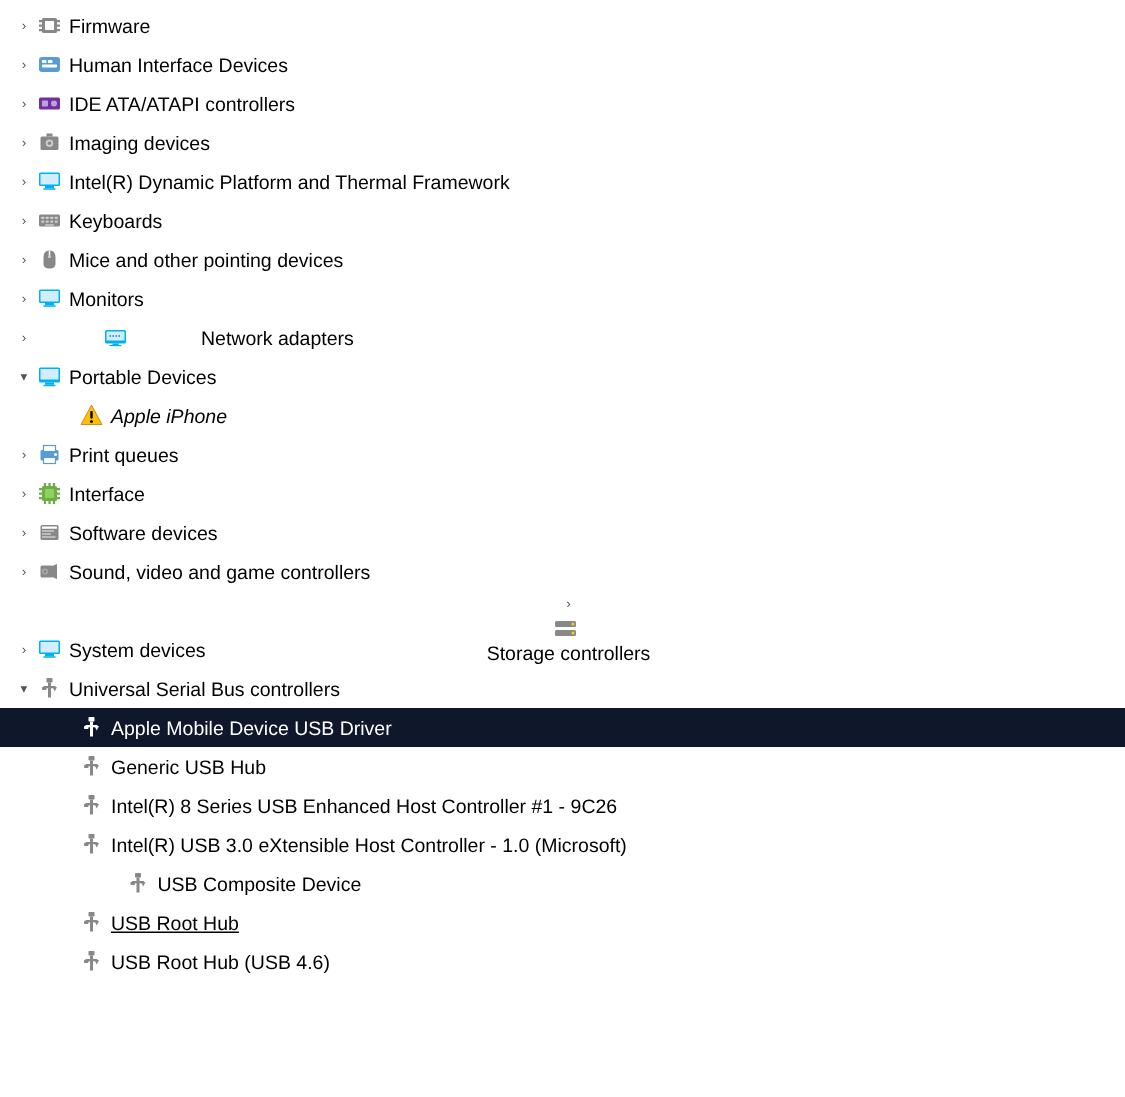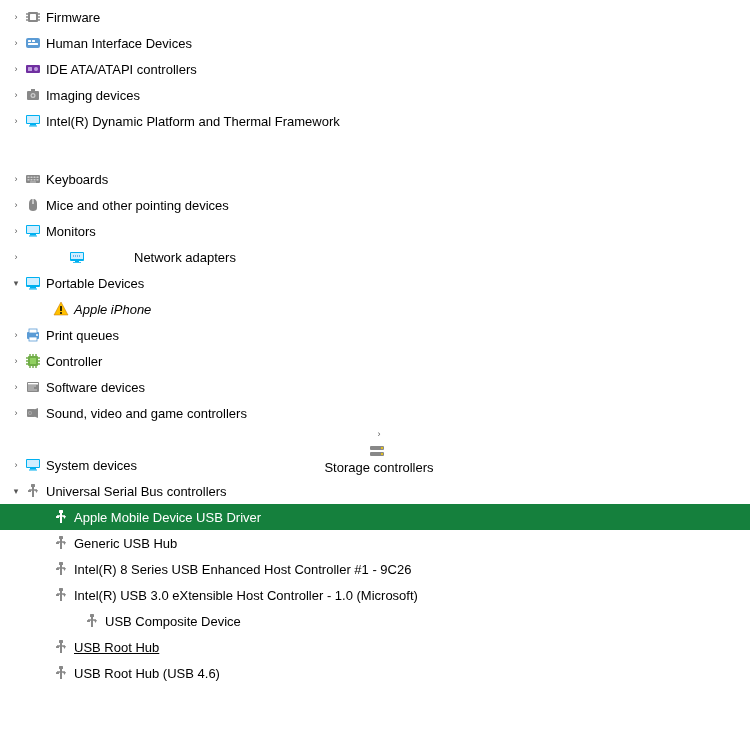--- a/index.html
+++ b/index.html
@@ -18,21 +18,21 @@
       text-align: center;
     }
     .tree-item {
       display: flex;
       align-items: center;
       height: 26px;
       padding-left: 8px;
       cursor: pointer;
     }
     .tree-item.selected-focused {
-      background: #15803d;
+      background: #0f172a;
       color: #fff;
     }
     .chevron {
       width: 16px;
       height: 16px;
       display: inline-flex;
       align-items: center;
       justify-content: center;
       font-size: 9px;
       color: #555;
@@ -118,21 +118,21 @@
       <span class="icon">
         <svg viewBox="0 0 16 16" fill="none" xmlns="http://www.w3.org/2000/svg">
         <rect x="1" y="2" width="14" height="9" rx="1" fill="#00b0f0"></rect>
         <rect x="2" y="3" width="12" height="7" fill="#d0eeff"></rect>
         <rect x="5" y="11" width="6" height="1.5" fill="#00b0f0"></rect>
         <rect x="4" y="12.5" width="8" height="1" fill="#00b0f0"></rect>
       </svg>
       </span>
       <span class="label">Intel(R) Dynamic Platform and Thermal Framework</span>
     </div>
-    <div class="tree-item" style="padding-left: 8px; margin-top: 32px;">
+    <div class="tree-item" style="padding-left: 8px;">
       <span class="chevron collapsed"></span>
       <span class="icon">
         <svg viewBox="0 0 16 16" fill="none" xmlns="http://www.w3.org/2000/svg">
         <rect x="1" y="4" width="14" height="8" rx="1" fill="#888888"></rect>
         <rect x="2.5" y="5.5" width="2" height="1.5" rx="0.3" fill="#ccc"></rect>
         <rect x="5.5" y="5.5" width="2" height="1.5" rx="0.3" fill="#ccc"></rect>
         <rect x="8.5" y="5.5" width="2" height="1.5" rx="0.3" fill="#ccc"></rect>
         <rect x="11.5" y="5.5" width="2" height="1.5" rx="0.3" fill="#ccc"></rect>
         <rect x="2.5" y="8" width="2" height="1.5" rx="0.3" fill="#ccc"></rect>
         <rect x="5.5" y="8" width="2" height="1.5" rx="0.3" fill="#ccc"></rect>
@@ -227,21 +227,21 @@
         <line x1="13" y1="8" x2="15" y2="8" stroke="#70ad47" stroke-width="1.5"></line>
         <line x1="13" y1="11" x2="15" y2="11" stroke="#70ad47" stroke-width="1.5"></line>
         <line x1="5" y1="1" x2="5" y2="3" stroke="#70ad47" stroke-width="1.5"></line>
         <line x1="8" y1="1" x2="8" y2="3" stroke="#70ad47" stroke-width="1.5"></line>
         <line x1="11" y1="1" x2="11" y2="3" stroke="#70ad47" stroke-width="1.5"></line>
         <line x1="5" y1="13" x2="5" y2="15" stroke="#70ad47" stroke-width="1.5"></line>
         <line x1="8" y1="13" x2="8" y2="15" stroke="#70ad47" stroke-width="1.5"></line>
         <line x1="11" y1="13" x2="11" y2="15" stroke="#70ad47" stroke-width="1.5"></line>
       </svg>
       </span>
-      <span class="label">Controller</span>
+      <span class="label">Interface</span>
     </div>
     <div class="tree-item" style="padding-left: 8px;">
       <span class="chevron collapsed"></span>
       <span class="icon">
         <svg viewBox="0 0 16 16" fill="none" xmlns="http://www.w3.org/2000/svg">
         <rect x="2" y="3" width="12" height="10" rx="1" fill="#888888"></rect>
         <rect x="3" y="4" width="10" height="1.5" fill="#fff"></rect>
         <rect x="3" y="6.5" width="8" height="1" fill="#ccc"></rect>
         <rect x="3" y="8.5" width="6" height="1" fill="#ccc"></rect>
         <rect x="3" y="10.5" width="9" height="1" fill="#ccc"></rect>

